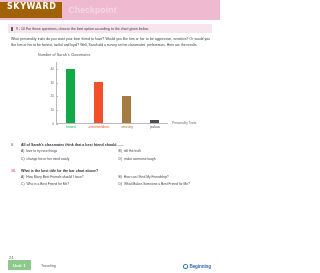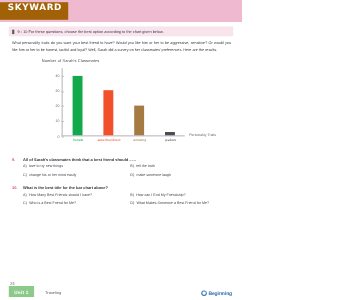--- a/index.html
+++ b/index.html
@@ -242,20 +242,21 @@
 </style>
 </head>
 <body>
 
 <div class="page">
 
   <div class="header">
     <div class="brand-box">
       <span class="brand-text">SKYWARD</span>
     </div>
+    <span class="header-title">Checkpoint</span>
   </div>
 
   <div class="instr-strip">
     <div class="instr-bar"></div>
     <div class="instr-text">9 - 10 For these questions, choose the best option according to the chart given below.</div>
   </div>
 
   <div class="passage">What personality traits do you want your best friend to have? Would you like him or her to be aggressive, sensitive? Or would you like him or her to be honest, tactful and loyal? Well, Sarah did a survey on her classmates' preferences. Here are the results.</div>
 
   <div class="chart-wrap">

